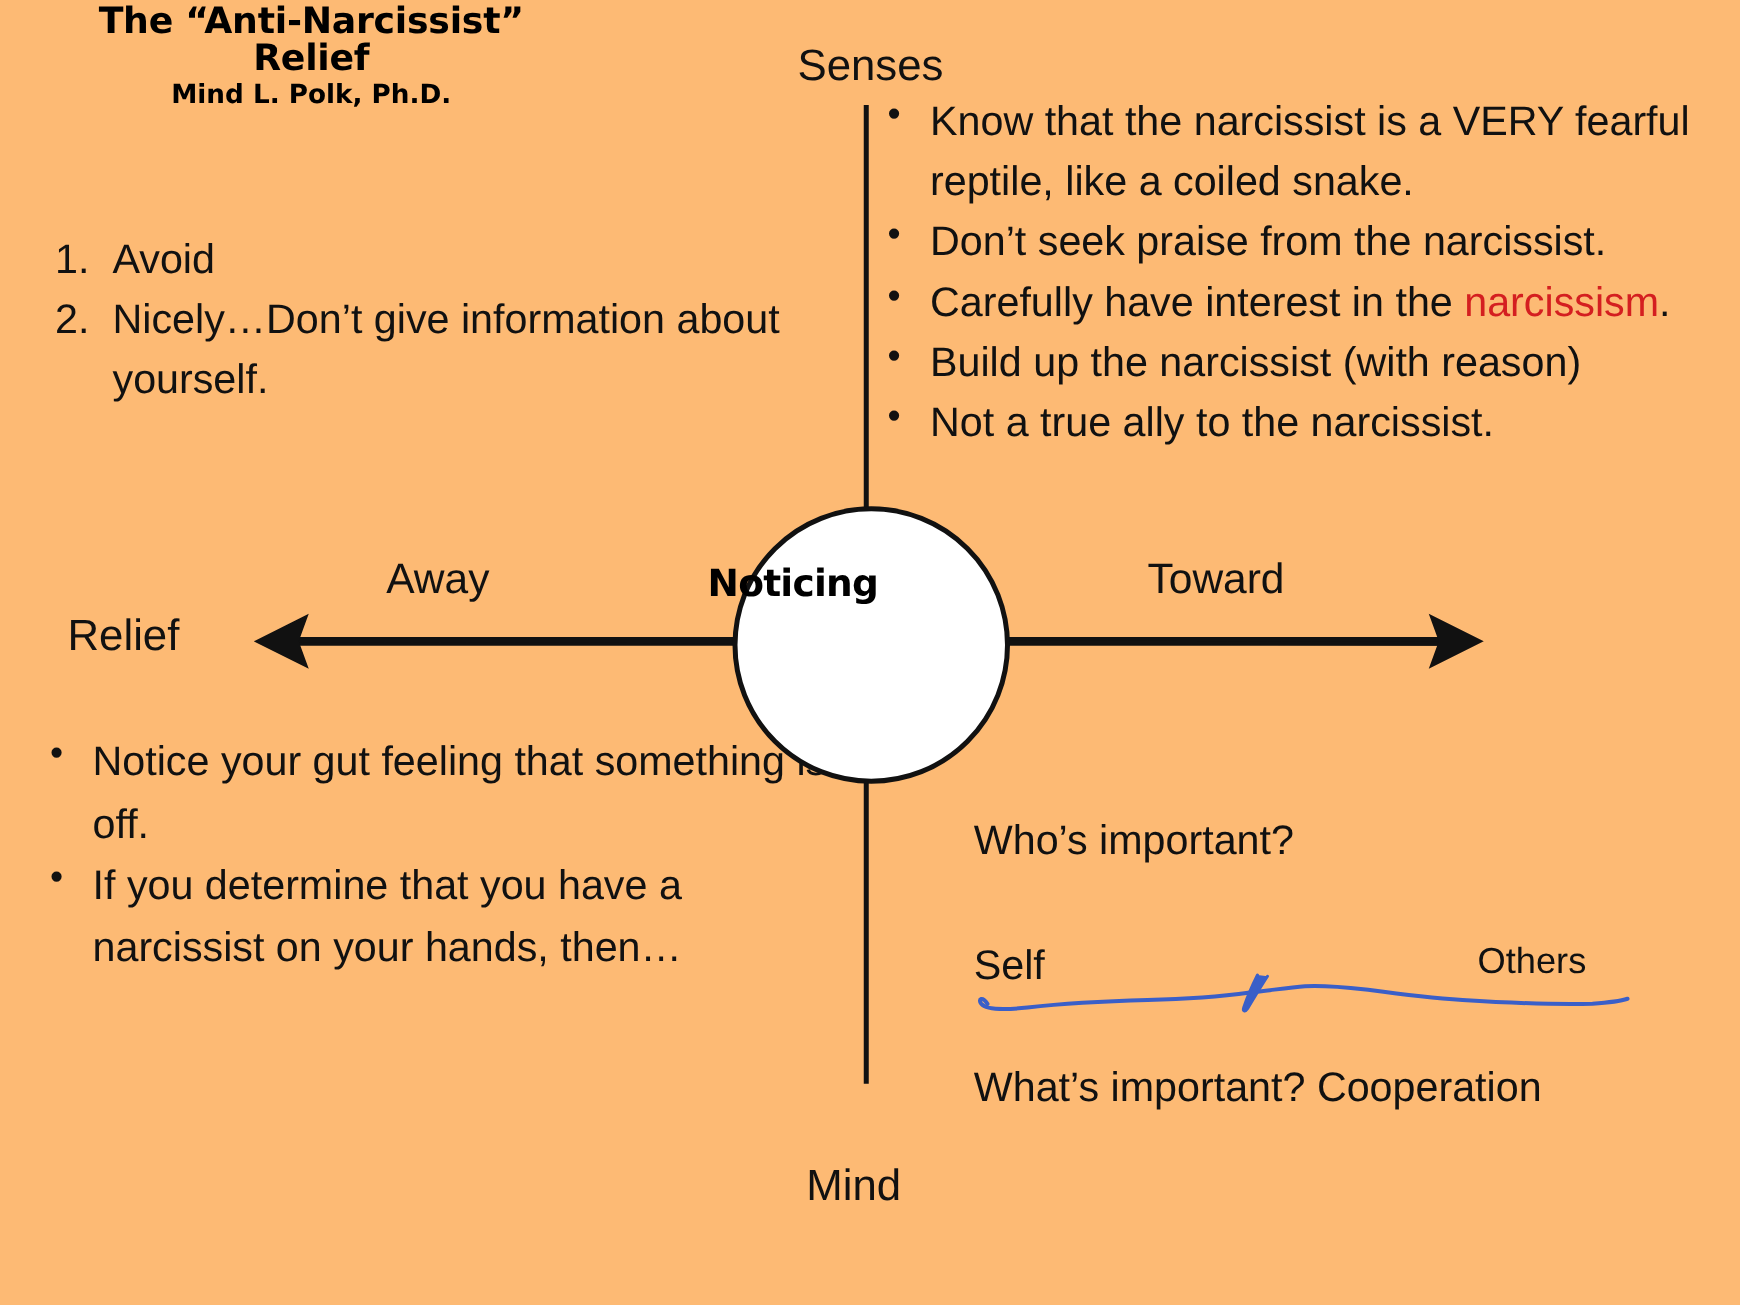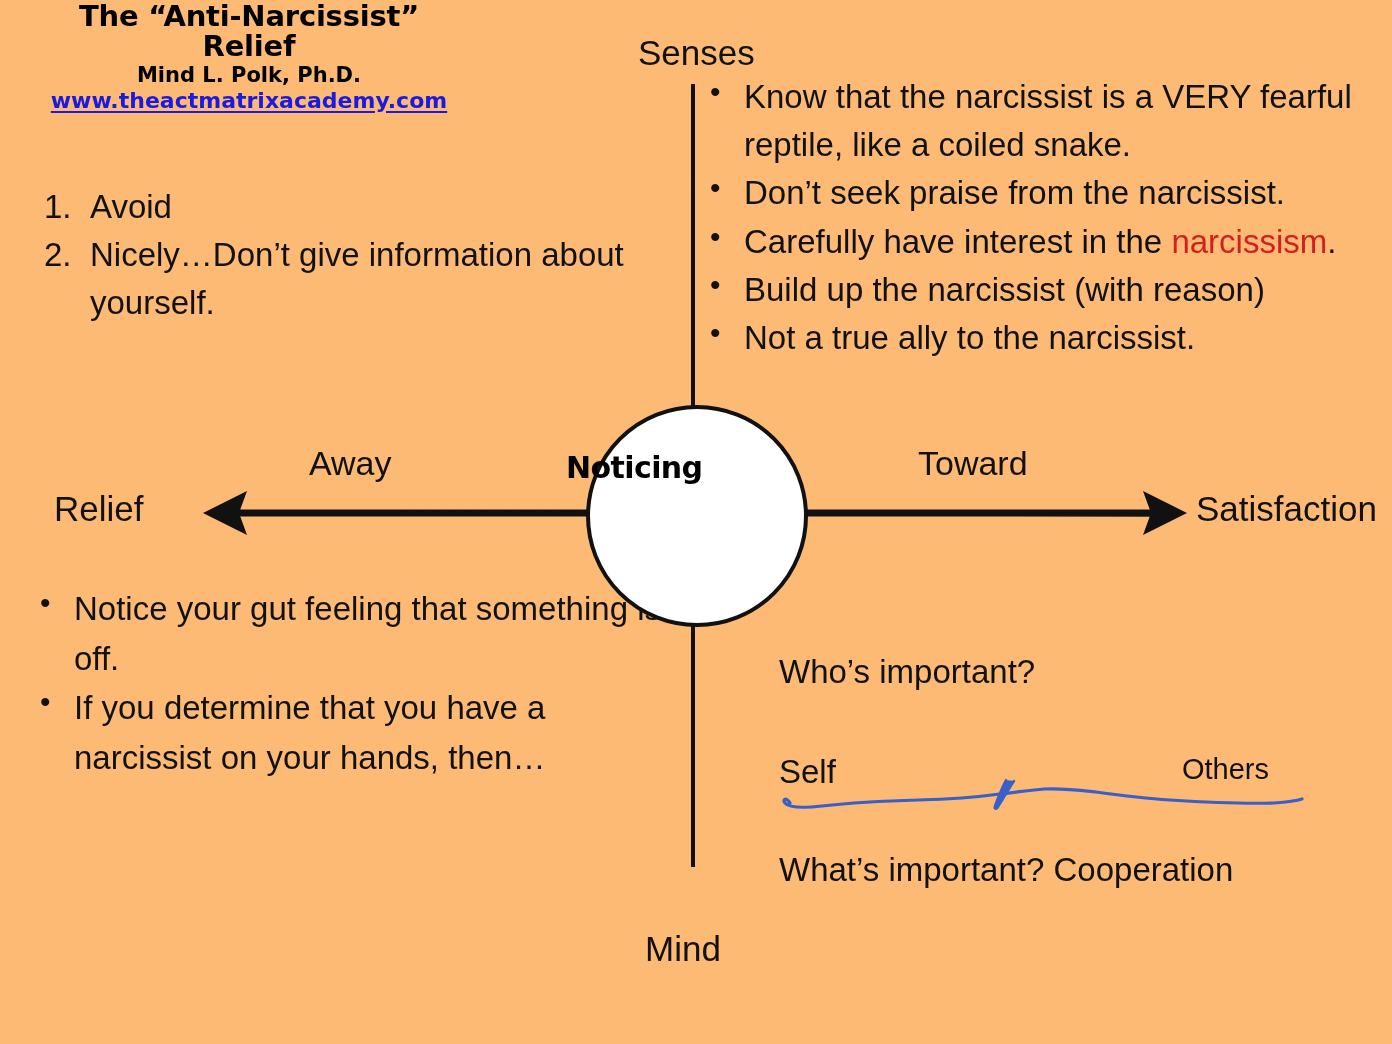--- a/index.html
+++ b/index.html
@@ -245,21 +245,20 @@
 </style>
 </head>
 <body>
 
 <div id="slide">
 
   <div id="title-block">
     <div class="title-main">The “Anti-Narcissist”</div>
     <div class="title-main">Relief</div>
     <div class="title-author">Mind L. Polk, Ph.D.</div>
-    <div><a class="title-url">www.theactmatrixacademy.com</a></div>
   </div>
 
   <div id="numbered-list" class="mtext">
     <div class="li">
       <span class="num">1.</span>
       <span class="body">Avoid</span>
     </div>
     <div class="li">
       <span class="num">2.</span>
       <span class="body">Nicely…Don’t give information about yourself.</span>
@@ -311,21 +310,20 @@
   </svg>
 
   <div id="center-node"></div>
   <div id="center-label">
     <div>Noticing</div>
   </div>
 
   <div id="label-senses" class="mtext">Senses</div>
   <div id="label-mind" class="mtext">Mind</div>
   <div id="label-relief" class="mtext">Relief</div>
-  <div id="label-satisfaction" class="mtext">Satisfaction</div>
   <div id="label-away" class="mtext">Away</div>
   <div id="label-toward" class="mtext">Toward</div>
 
   <div id="q-who" class="mtext">Who’s important?</div>
   <div id="label-self" class="mtext">Self</div>
   <div id="label-others" class="mtext">Others</div>
 
   <svg id="scale-line" viewBox="0 0 532 45" xmlns="http://www.w3.org/2000/svg">
     <path d="M12,28 C8,22 4,24 7,28 C11,33 26,33 44,31 C70,28 100,26 140,25 C180,24 200,22 222,19 C240,17 254,15 266,14 C284,13 300,15 318,17 C340,20 362,23 392,25 C424,27 460,29 496,28 C510,27 518,26 524,24" fill="none" stroke="#3a5fc8" stroke-width="3.2" stroke-linecap="round" stroke-linejoin="round"></path>
     <path d="M228,5 C224,13 220,22 217,31 C216,34 218,35 220,32 C226,22 232,12 236,6" fill="#3a5fc8" stroke="#3a5fc8" stroke-width="2.4" stroke-linecap="round" stroke-linejoin="round"></path>

